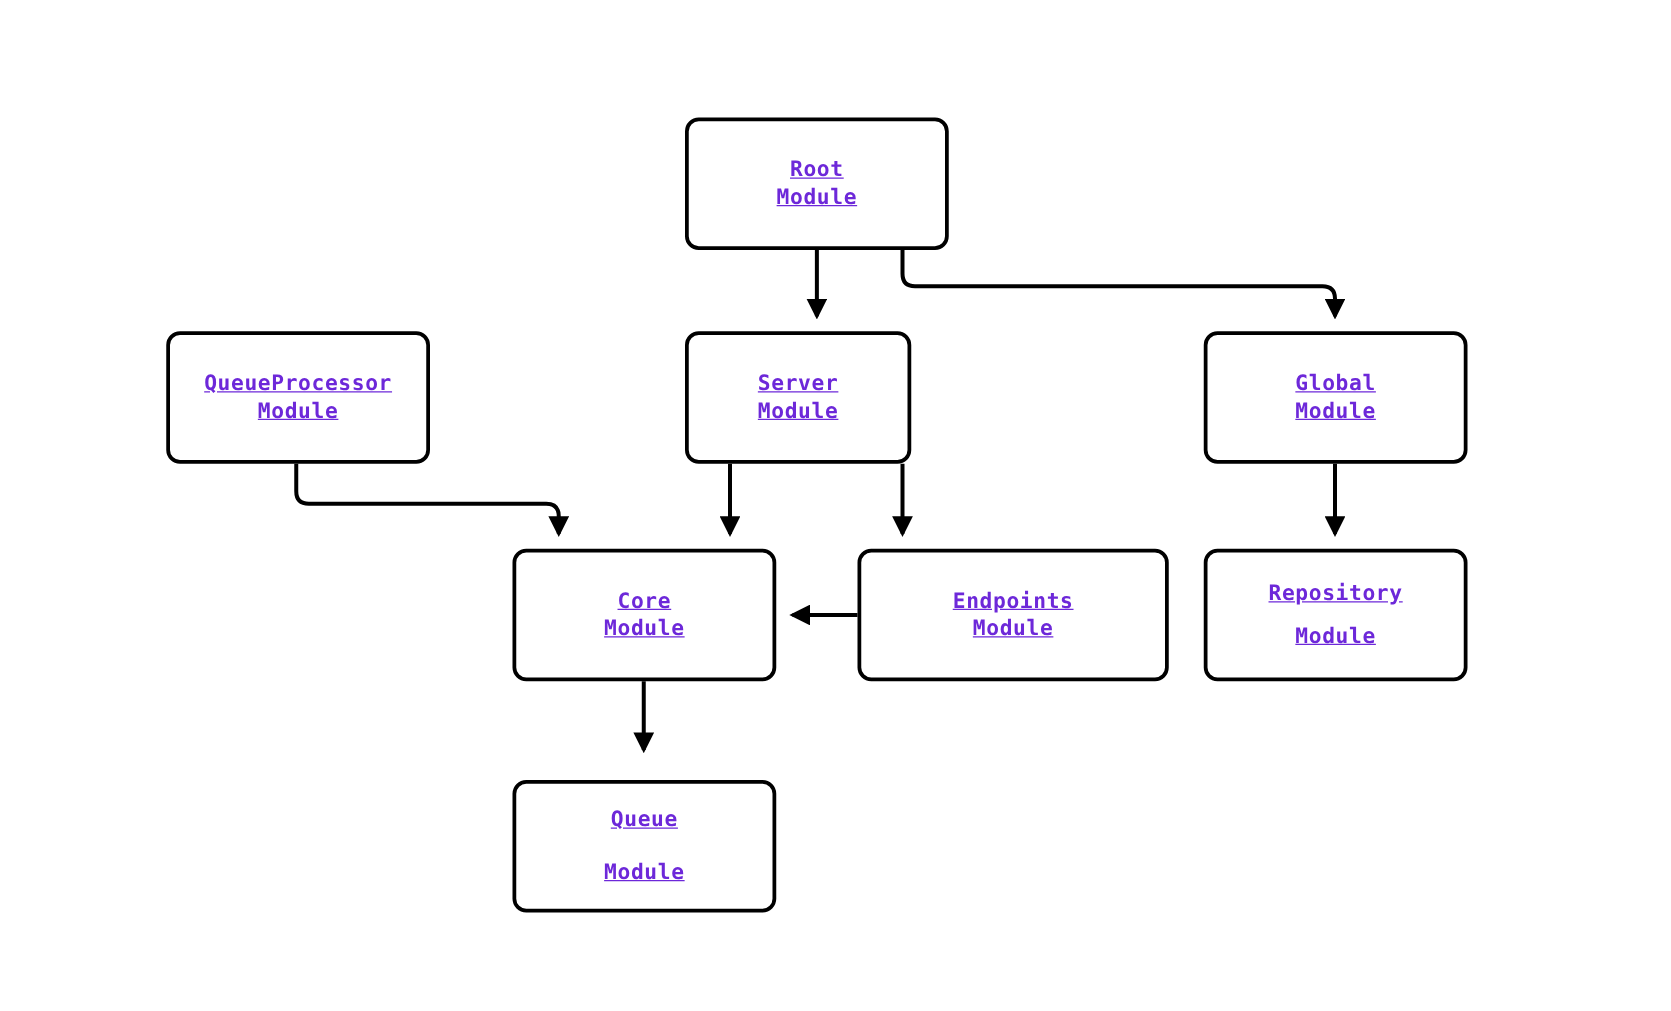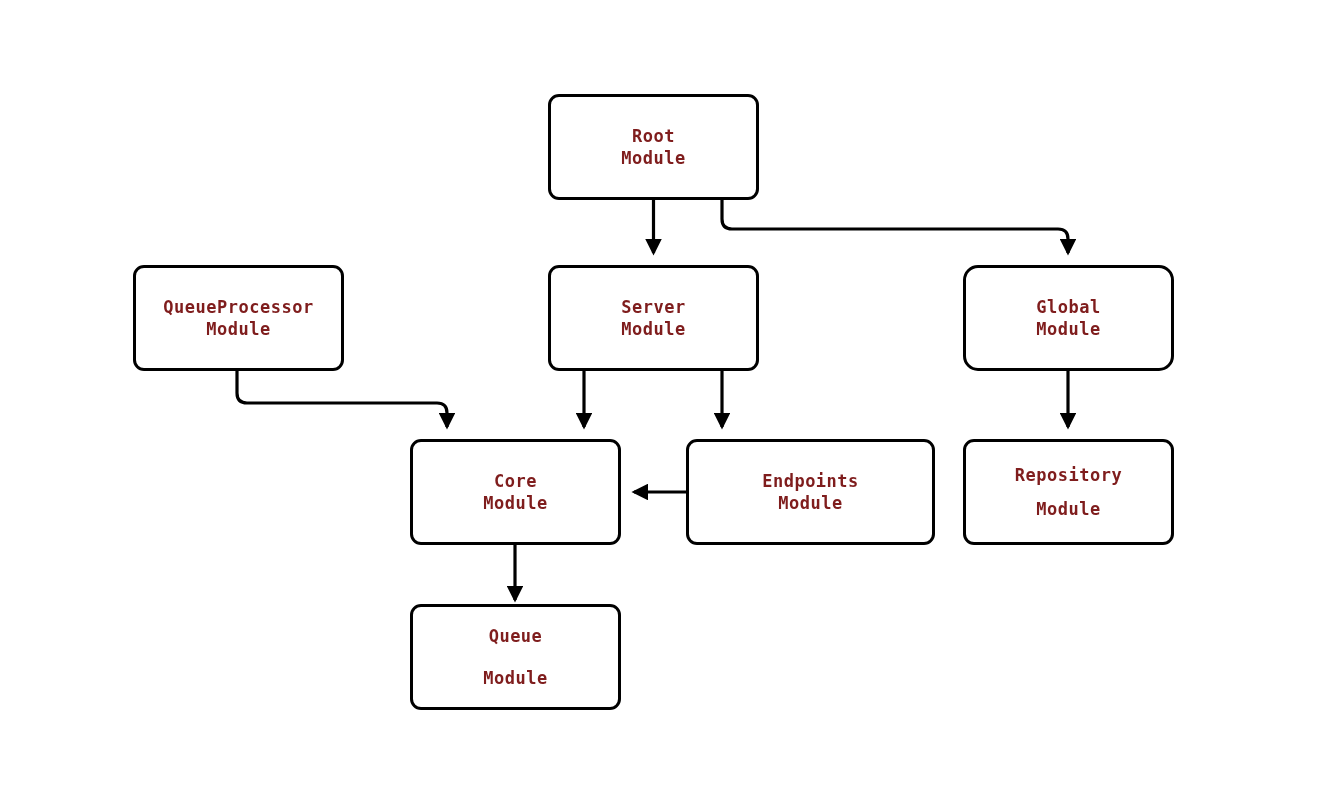--- a/index.html
+++ b/index.html
@@ -35,23 +35,24 @@
     align-items: center;
     justify-content: center;
     text-align: center;
     z-index: 2;
   }
   .node-line {
     font-family: "DejaVu Sans Mono", "Liberation Mono", monospace;
     font-size: 17px;
     line-height: 22px;
     font-weight: 700;
-    color: #7f1d1d;
+    color: #6d28d9;
     letter-spacing: 0.5px;
     white-space: nowrap;
+    text-decoration: underline;
   }
 </style>
 </head>
 <body>
 
 <div id="diagram-canvas">
 
   <svg id="edge-layer" viewBox="0 0 1337 809" width="1337" height="809" xmlns="http://www.w3.org/2000/svg">
     <defs>
       <marker id="arrowhead" markerWidth="5.2" markerHeight="5.2" refX="4.4" refY="2.6" orient="auto" markerUnits="strokeWidth">
@@ -79,43 +80,43 @@
   <div class="node" style="left: 548px; top: 94px; width: 211px; height: 106px;">
     <span class="node-line">Root</span>
     <span class="node-line">Module</span>
   </div>
 
   <div class="node" style="left: 133px; top: 265px; width: 211px; height: 106px; text-align: right;">
     <span class="node-line">QueueProcessor</span>
     <span class="node-line">Module</span>
   </div>
 
-  <div class="node" style="left: 548px; top: 265px; width: 211px; height: 106px;">
+  <div class="node" style="left: 548px; top: 265px; width: 181px; height: 106px;">
     <span class="node-line">Server</span>
     <span class="node-line">Module</span>
   </div>
 
-  <div class="node" style="left: 963px; top: 265px; width: 211px; height: 106px; border-radius: 15px;">
+  <div class="node" style="left: 963px; top: 265px; width: 211px; height: 106px;">
     <span class="node-line">Global</span>
     <span class="node-line">Module</span>
   </div>
 
   <div class="node" style="left: 410px; top: 439px; width: 211px; height: 106px;">
     <span class="node-line">Core</span>
     <span class="node-line">Module</span>
   </div>
 
   <div class="node" style="left: 686px; top: 439px; width: 249px; height: 106px;">
     <span class="node-line">Endpoints</span>
     <span class="node-line">Module</span>
   </div>
 
   <div class="node" style="left: 963px; top: 439px; width: 211px; height: 106px; gap: 12px;">
     <span class="node-line">Repository</span>
     <span class="node-line">Module</span>
   </div>
 
-  <div class="node" style="left: 410px; top: 604px; width: 211px; height: 106px; gap: 20px;">
+  <div class="node" style="left: 410px; top: 624px; width: 211px; height: 106px; gap: 20px;">
     <span class="node-line">Queue</span>
     <span class="node-line">Module</span>
   </div>
 
 </div>
 
 </body></html>

